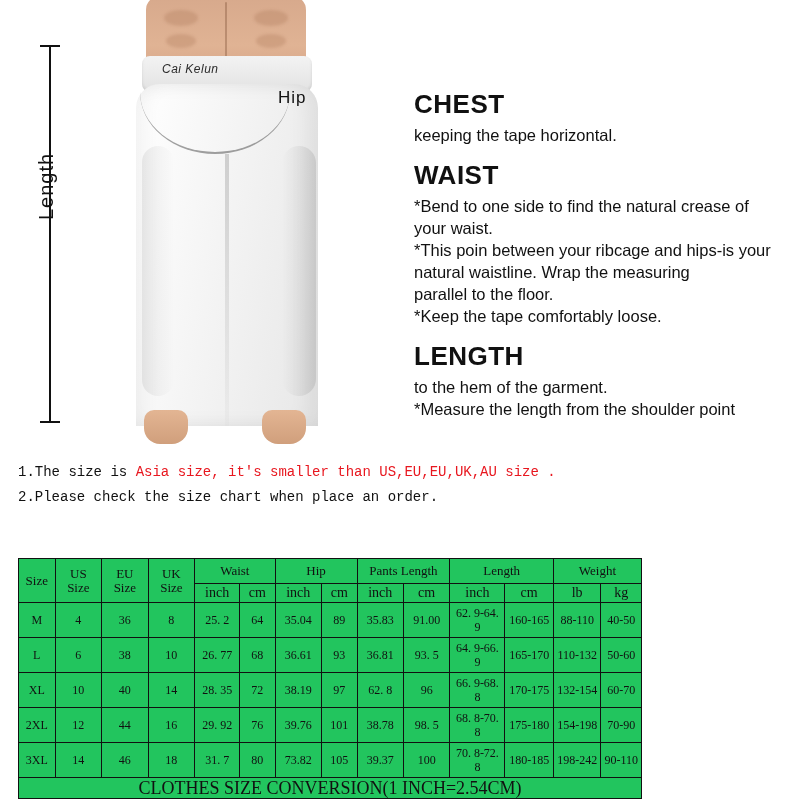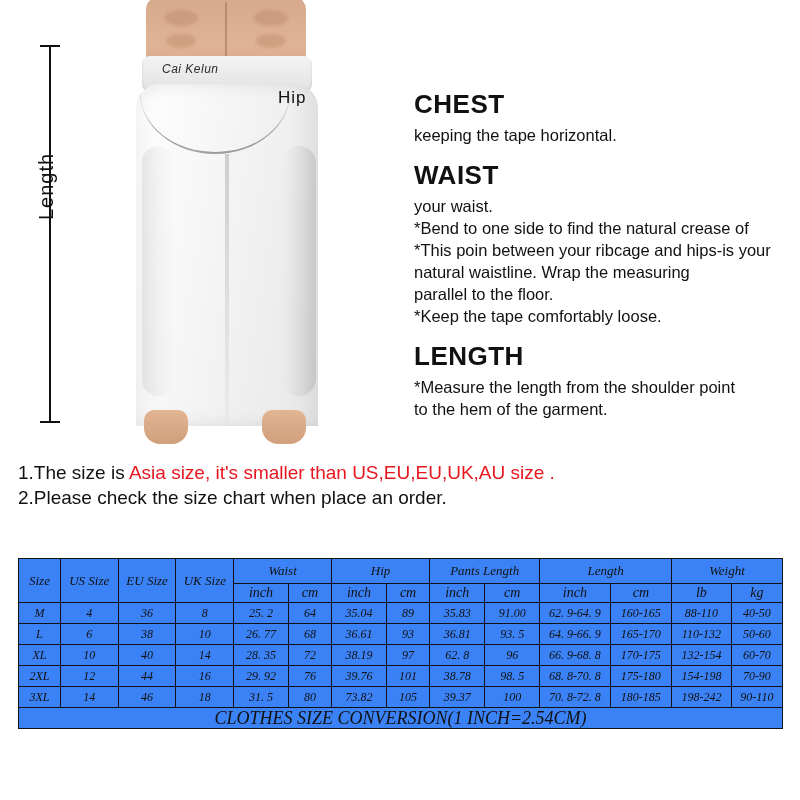--- a/index.html
+++ b/index.html
@@ -204,42 +204,41 @@
     font-family: "Liberation Sans", sans-serif;
   }
 
   
   .notes {
     position: absolute;
     left: 18px; top: 460px;
     width: 770px;
   }
   .note {
-    font-size: 19px;
+    font-size: 14px;
     line-height: 25px;
     color: #111;
     white-space: nowrap;
-    font-family: Liberation Sans, sans-serif;
+    font-family: Liberation Mono, monospace;
   }
   .hl { color: #e8171f; }
 
   
   .table-wrap {
     position: absolute;
     left: 18px; top: 558px;
     width: 765px;
   }
   table.size-chart {
     border-collapse: collapse;
-    width: 765px;
+    width: 624px;
     font-family: "Liberation Serif", serif;
     font-size: 12.5px;
     color: #111;
-    background: #3b82f6;
-    font-style: italic;
+    background: #22c55e;
   }
   table.size-chart th,
   table.size-chart td {
     border: 1px solid #111;
     text-align: center;
     padding: 3px 2px;
     font-weight: normal;
     line-height: 14px;
   }
   table.size-chart tr.group-head th {
@@ -293,30 +292,30 @@
       </div>
       <div class="hip-label">Hip</div>
     </div>
 
     <div class="info-col">
 
       <h2 class="info-head">CHEST</h2>
       <p class="info-line">keeping the tape horizontal.</p>
 
       <h2 class="info-head waist">WAIST</h2>
+      <p class="info-line">*Bend to one side to find the natural crease of</p>
       <p class="info-line">your waist.</p>
-      <p class="info-line">*Bend to one side to find the natural crease of</p>
       <p class="info-line">*This poin between your ribcage and hips-is your</p>
       <p class="info-line">natural waistline. Wrap the measuring</p>
       <p class="info-line">parallel to the floor.</p>
       <p class="info-line">*Keep the tape comfortably loose.</p>
 
       <h2 class="info-head length">LENGTH</h2>
+      <p class="info-line">to the hem of the garment.</p>
       <p class="info-line">*Measure the length from the shoulder point</p>
-      <p class="info-line">to the hem of the garment.</p>
 
     </div>
   </div>
 
   <div class="notes">
     <div class="note"><span>1.The size is </span><span class="hl">Asia size, it's smaller than US,EU,EU,UK,AU size .</span></div>
     <div class="note">2.Please check the size chart when place an order.</div>
   </div>
 
   <div class="table-wrap">
@@ -425,21 +424,21 @@
           <td class="data">68. 8-70. 8</td>
           <td class="data">175-180</td>
           <td class="data">154-198</td>
           <td class="data">70-90</td>
         </tr>
         <tr>
           <td class="data">3XL</td>
           <td class="data">14</td>
           <td class="data">46</td>
           <td class="data">18</td>
-          <td class="data">31. 5</td>
+          <td class="data">31. 7</td>
           <td class="data">80</td>
           <td class="data">73.82</td>
           <td class="data">105</td>
           <td class="data">39.37</td>
           <td class="data">100</td>
           <td class="data">70. 8-72. 8</td>
           <td class="data">180-185</td>
           <td class="data">198-242</td>
           <td class="data">90-110</td>
         </tr>

